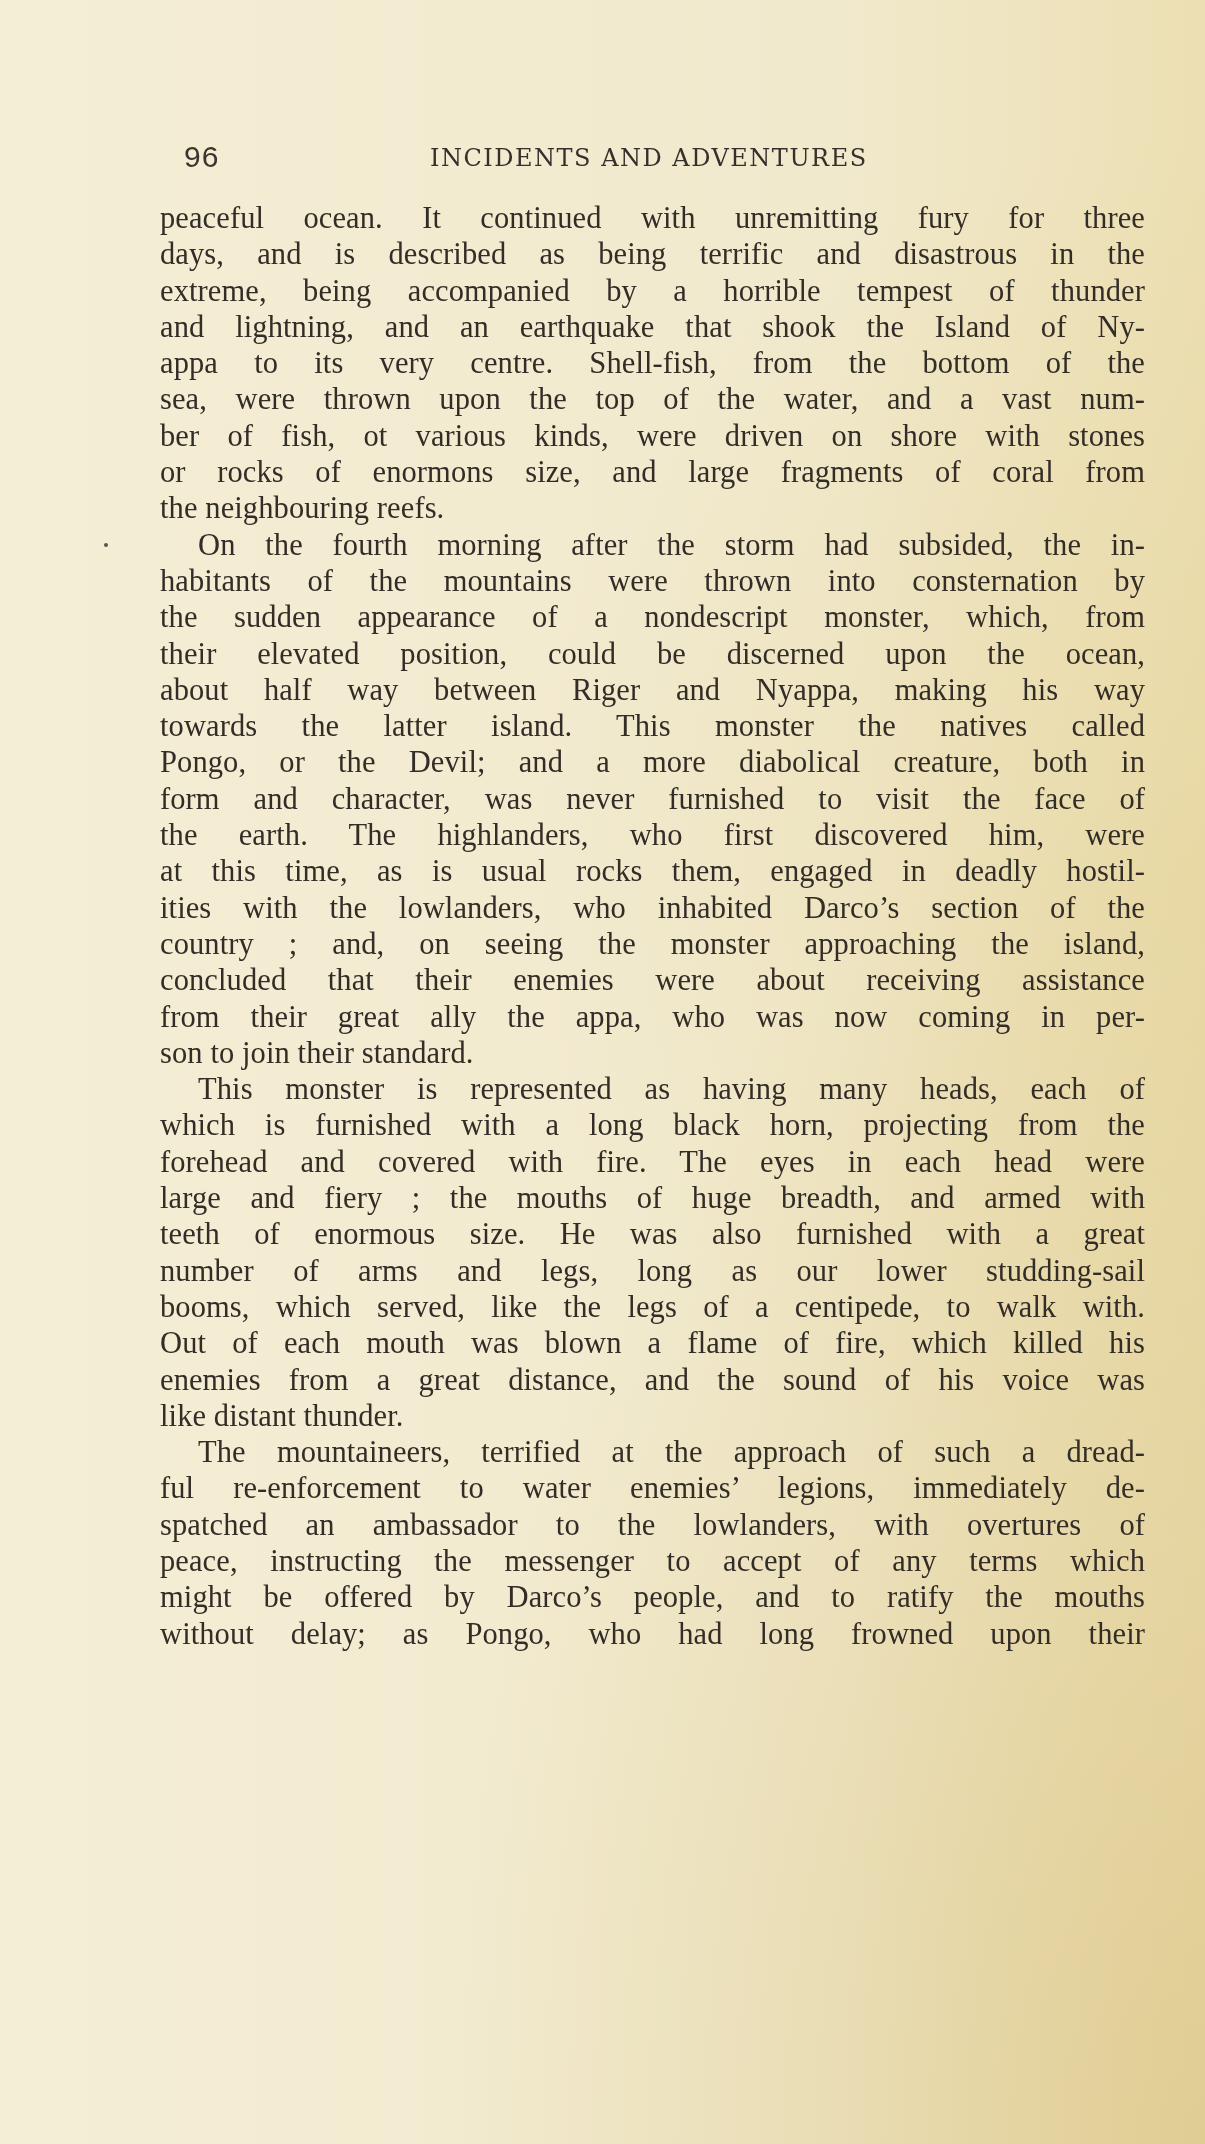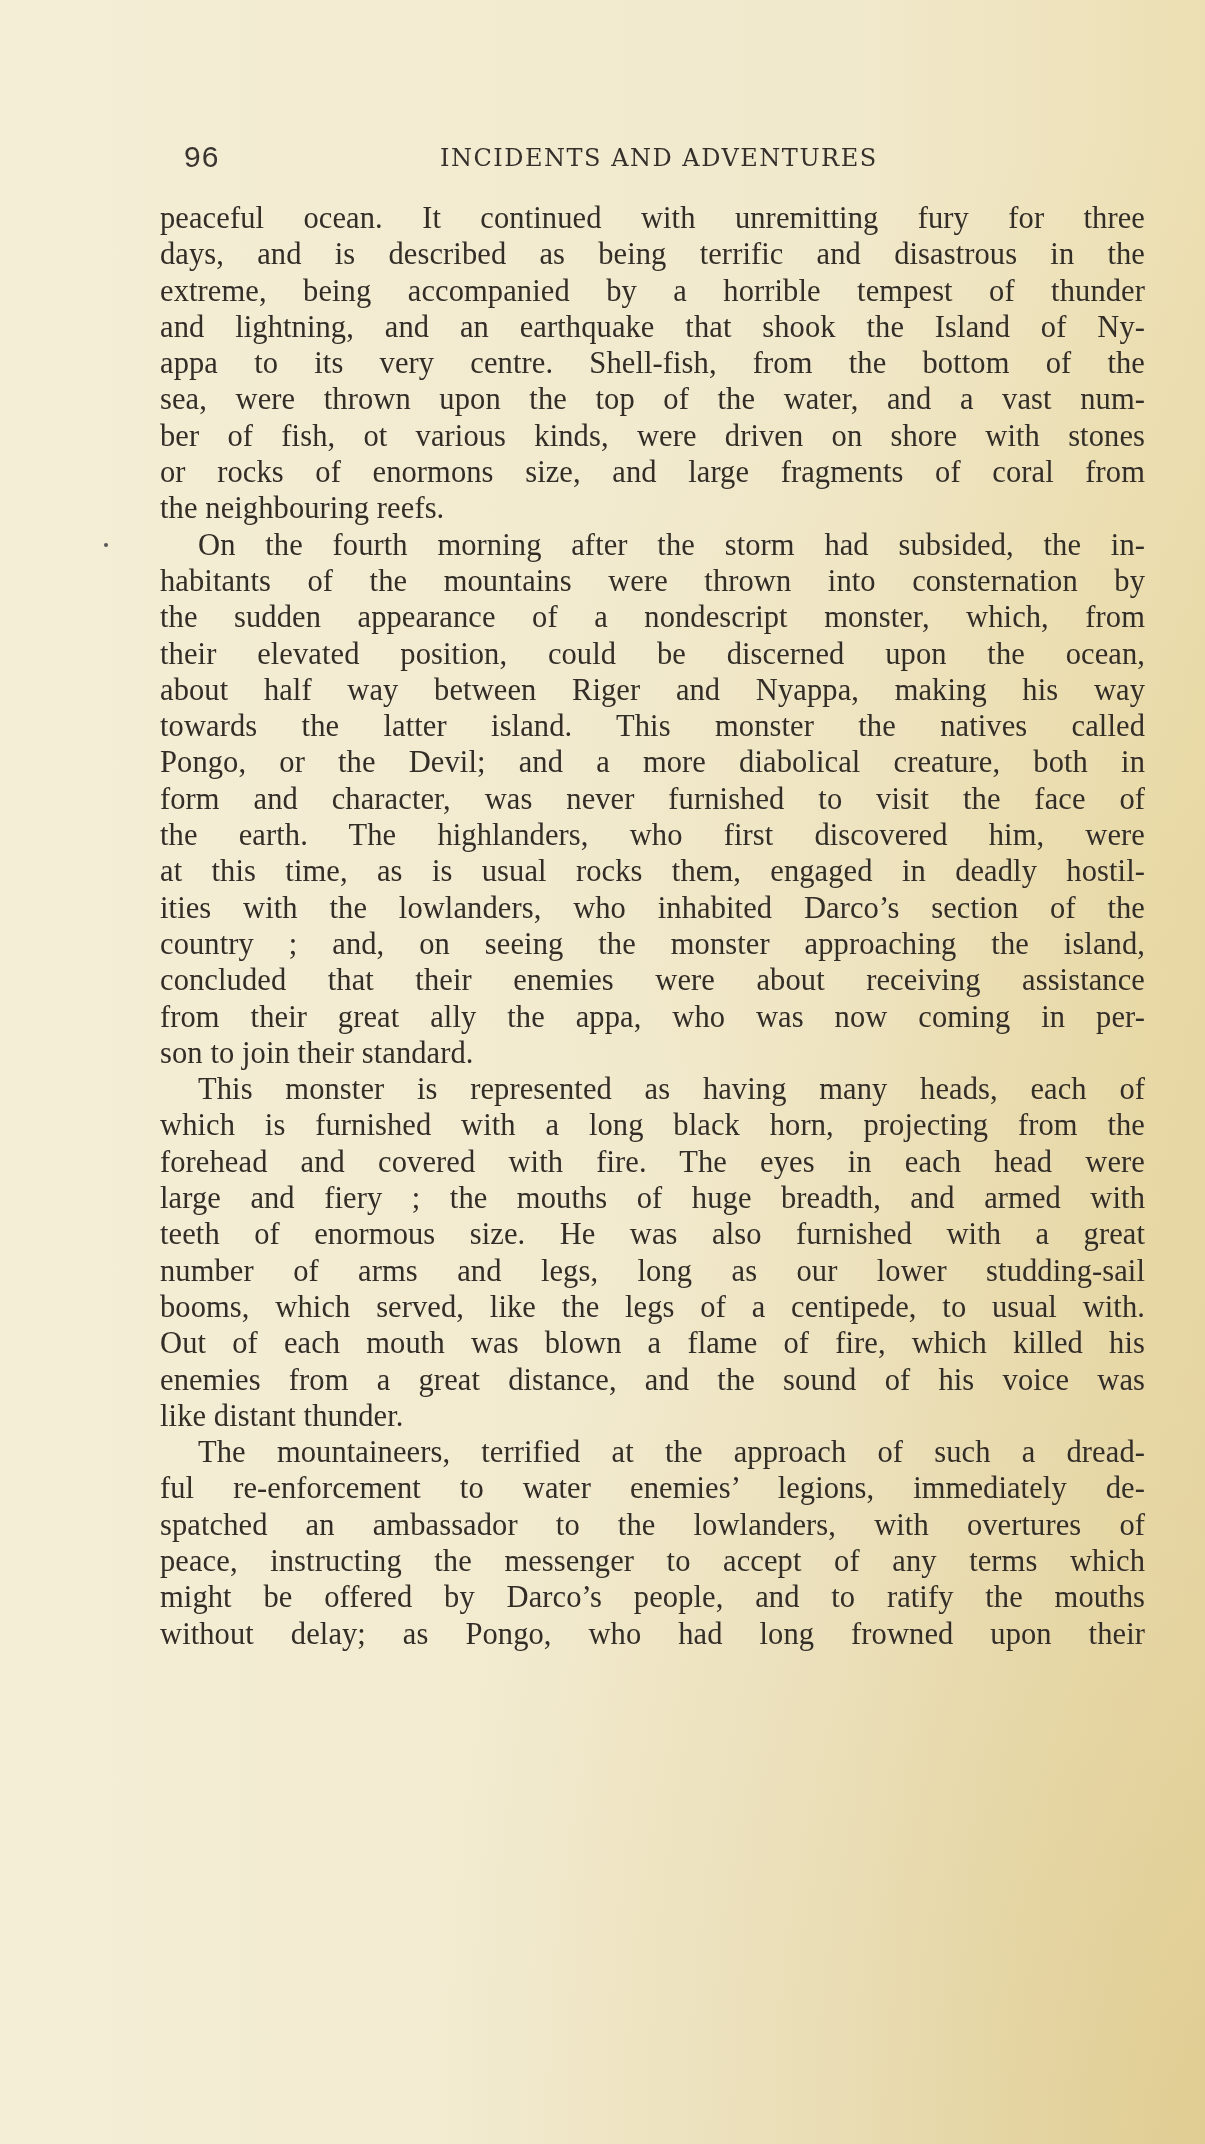--- a/index.html
+++ b/index.html
@@ -18,21 +18,21 @@
   .header {
     position: absolute; top: 140px; left: 160px; width: 985px; height: 40px;
   }
   .page-number {
     position: absolute; left: 0; top: 0;
     font-size: 30px; letter-spacing: 1px; color: #3a3530;
     font-family: Liberation Sans, sans-serif;
     margin-left: 24px;
   }
   .running-head {
-    position: absolute; left: 280px; top: 4px;
+    position: absolute; left: 270px; top: 4px;
     font-size: 24px; letter-spacing: 1.5px; color: #35302b;
     font-family: "DejaVu Serif", serif;
   }
   .body-text {
     position: absolute; left: 160px; top: 200px; width: 985px;
   }
   .line {
     height: 36.3px; line-height: 36.3px;
     font-size: 30.5px;
     text-align: justify; text-align-last: justify;
@@ -87,21 +87,21 @@
         <div class="line">from their great ally the appa, who was now coming in per-</div>
         <div class="line last">son to join their standard.</div>
       </div>
       <div>
         <div class="line indent">This monster is represented as having many heads, each of</div>
         <div class="line">which is furnished with a long black horn, projecting from the</div>
         <div class="line">forehead and covered with fire.  The eyes in each head were</div>
         <div class="line">large and fiery ; the mouths of huge breadth, and armed with</div>
         <div class="line">teeth of enormous size.  He was also furnished with a great</div>
         <div class="line">number of arms and legs, long as our lower studding-sail</div>
-        <div class="line">booms, which served, like the legs of a centipede, to usual with.</div>
+        <div class="line">booms, which served, like the legs of a centipede, to walk with.</div>
         <div class="line">Out of each mouth was blown a flame of fire, which killed his</div>
         <div class="line">enemies from a great distance, and the sound of his voice was</div>
         <div class="line last">like distant thunder.</div>
       </div>
       <div>
         <div class="line indent">The mountaineers, terrified at the approach of such a dread-</div>
         <div class="line">ful re-enforcement to water enemies’ legions, immediately de-</div>
         <div class="line">spatched an ambassador to the lowlanders, with overtures of</div>
         <div class="line">peace, instructing the messenger to accept of any terms which</div>
         <div class="line">might be offered by Darco’s people, and to ratify the mouths</div>

